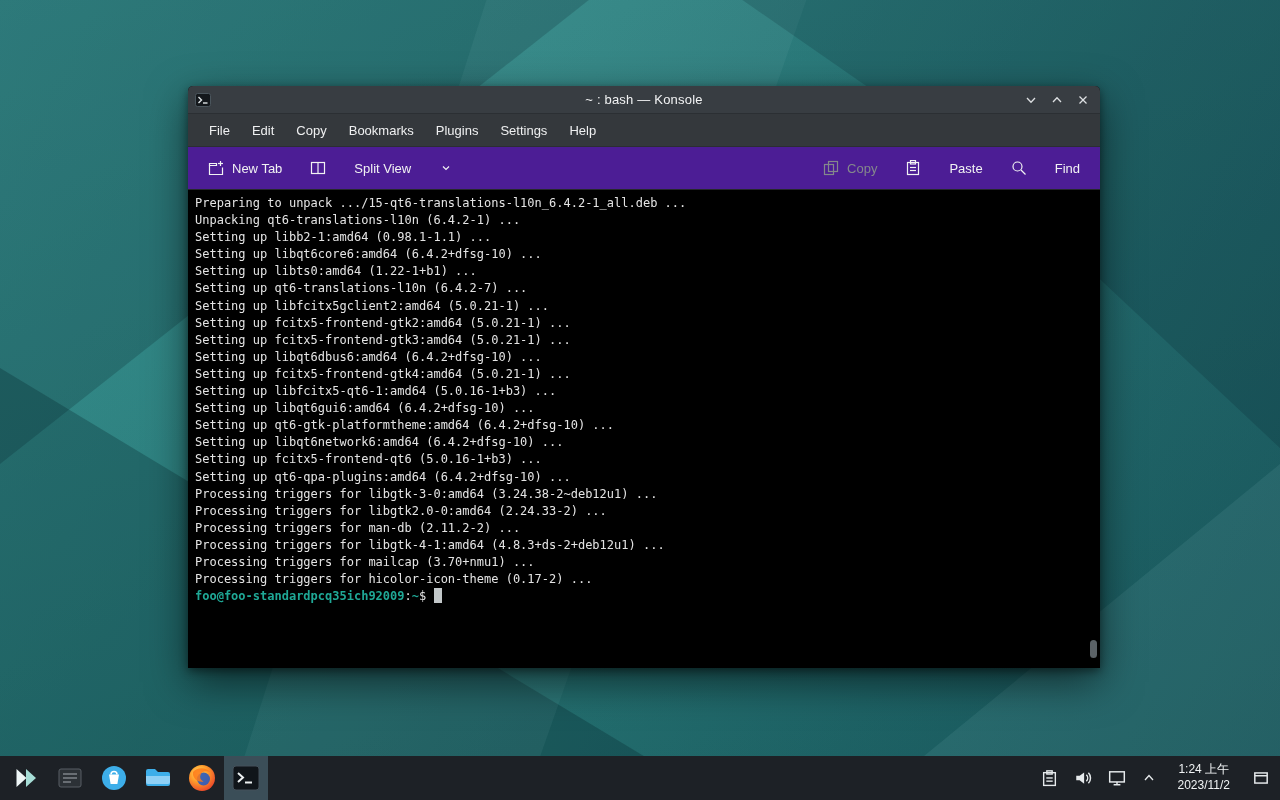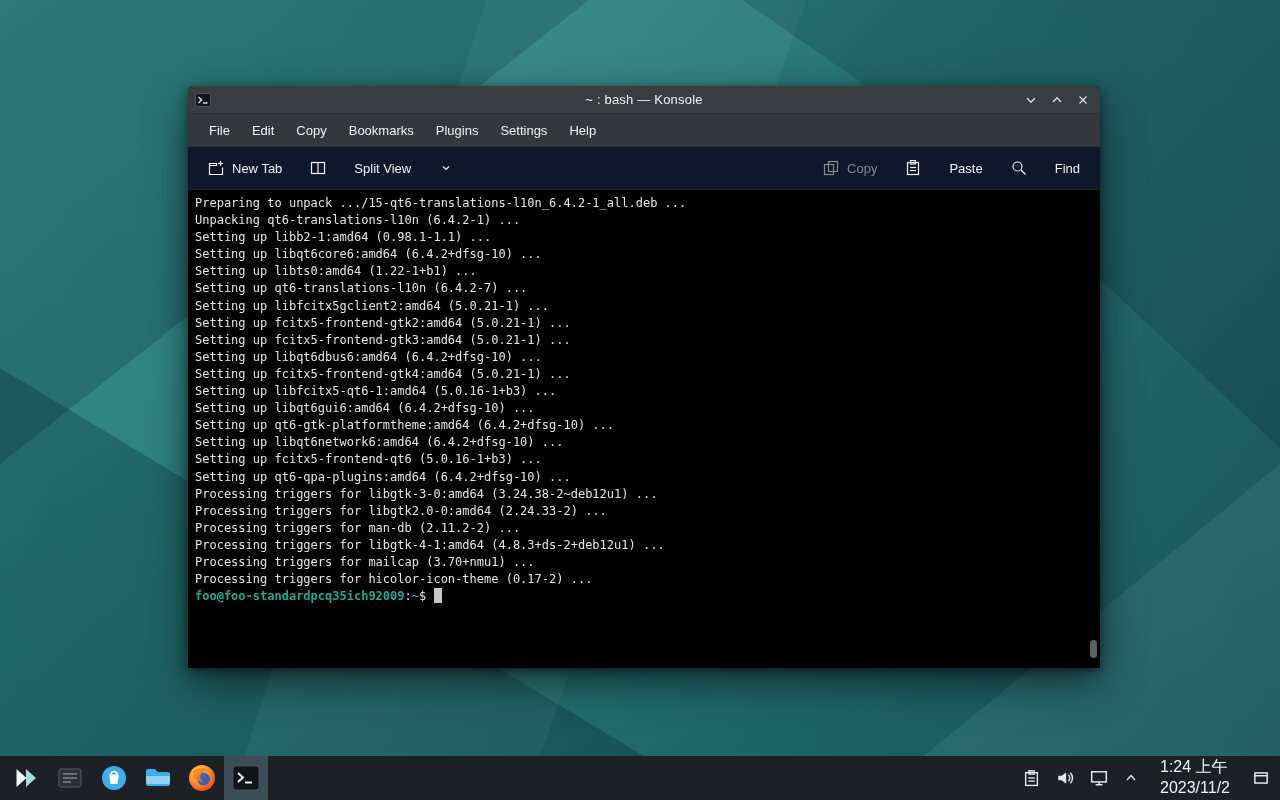--- a/index.html
+++ b/index.html
@@ -39,21 +39,21 @@
   .win-btn { width:26px; height:28px; display:flex; align-items:center; justify-content:center; cursor:default; }
   .win-btn svg { stroke:#dde0e2; }
 
   .menubar {
     height:33px; background:#34383c; display:flex; align-items:center;
     padding-left:10px; border-bottom:1px solid #2b2e32;
   }
   .menu-item { color:#eff0f1; font-size:13px; padding:0 11px; line-height:33px; }
 
   .toolbar {
-    height:43px; background:#0f172a; display:flex; align-items:center;
+    height:43px; background:#4c1d95; display:flex; align-items:center;
     padding:0 14px; border-bottom:1px solid #26282b;
   }
   .tool-btn { display:flex; align-items:center; gap:8px; color:#f1f2f3; font-size:13px; padding:6px 6px; }
   .tool-btn + .tool-btn { margin-left:16px;gap:28px; }
   .tool-btn svg { stroke:currentColor; fill:none; stroke-width:1.2; }
   .tool-btn.disabled { color:#84888c; }
   .tool-right { margin-left:auto; display:flex; align-items:center;text-align:center; }
   .chev { margin-left:2px; }
 
   
@@ -78,21 +78,21 @@
 
   
   .taskbar {
     position:absolute; left:0; bottom:0; width:1280px; height:44px;
     background:#1d2126; display:flex; align-items:center; padding:0 4px;
   }
   .task-btn { width:44px; height:44px; display:flex; align-items:center; justify-content:center; }
   .task-btn.active { background:#3b4e58; }
   .tray { margin-left:auto; display:flex; align-items:center; gap:16px; padding-right:6px; }
   .tray svg { stroke:#e6eaec; fill:none; stroke-width:1.3; }
-  .clock { text-align:left; color:#f0f3f4; font-size:16px; line-height:1.3; padding:0 6px; }
+  .clock { text-align:center; color:#f0f3f4; font-size:12px; line-height:1.3; padding:0 6px; }
 </style>
 </head>
 <body>
 
 <div class="desktop">
   <div class="shape s1"></div>
   <div class="shape s2"></div>
   <div class="shape s3"></div>
   <div class="shape s4"></div>
   <div class="shape s5"></div>

